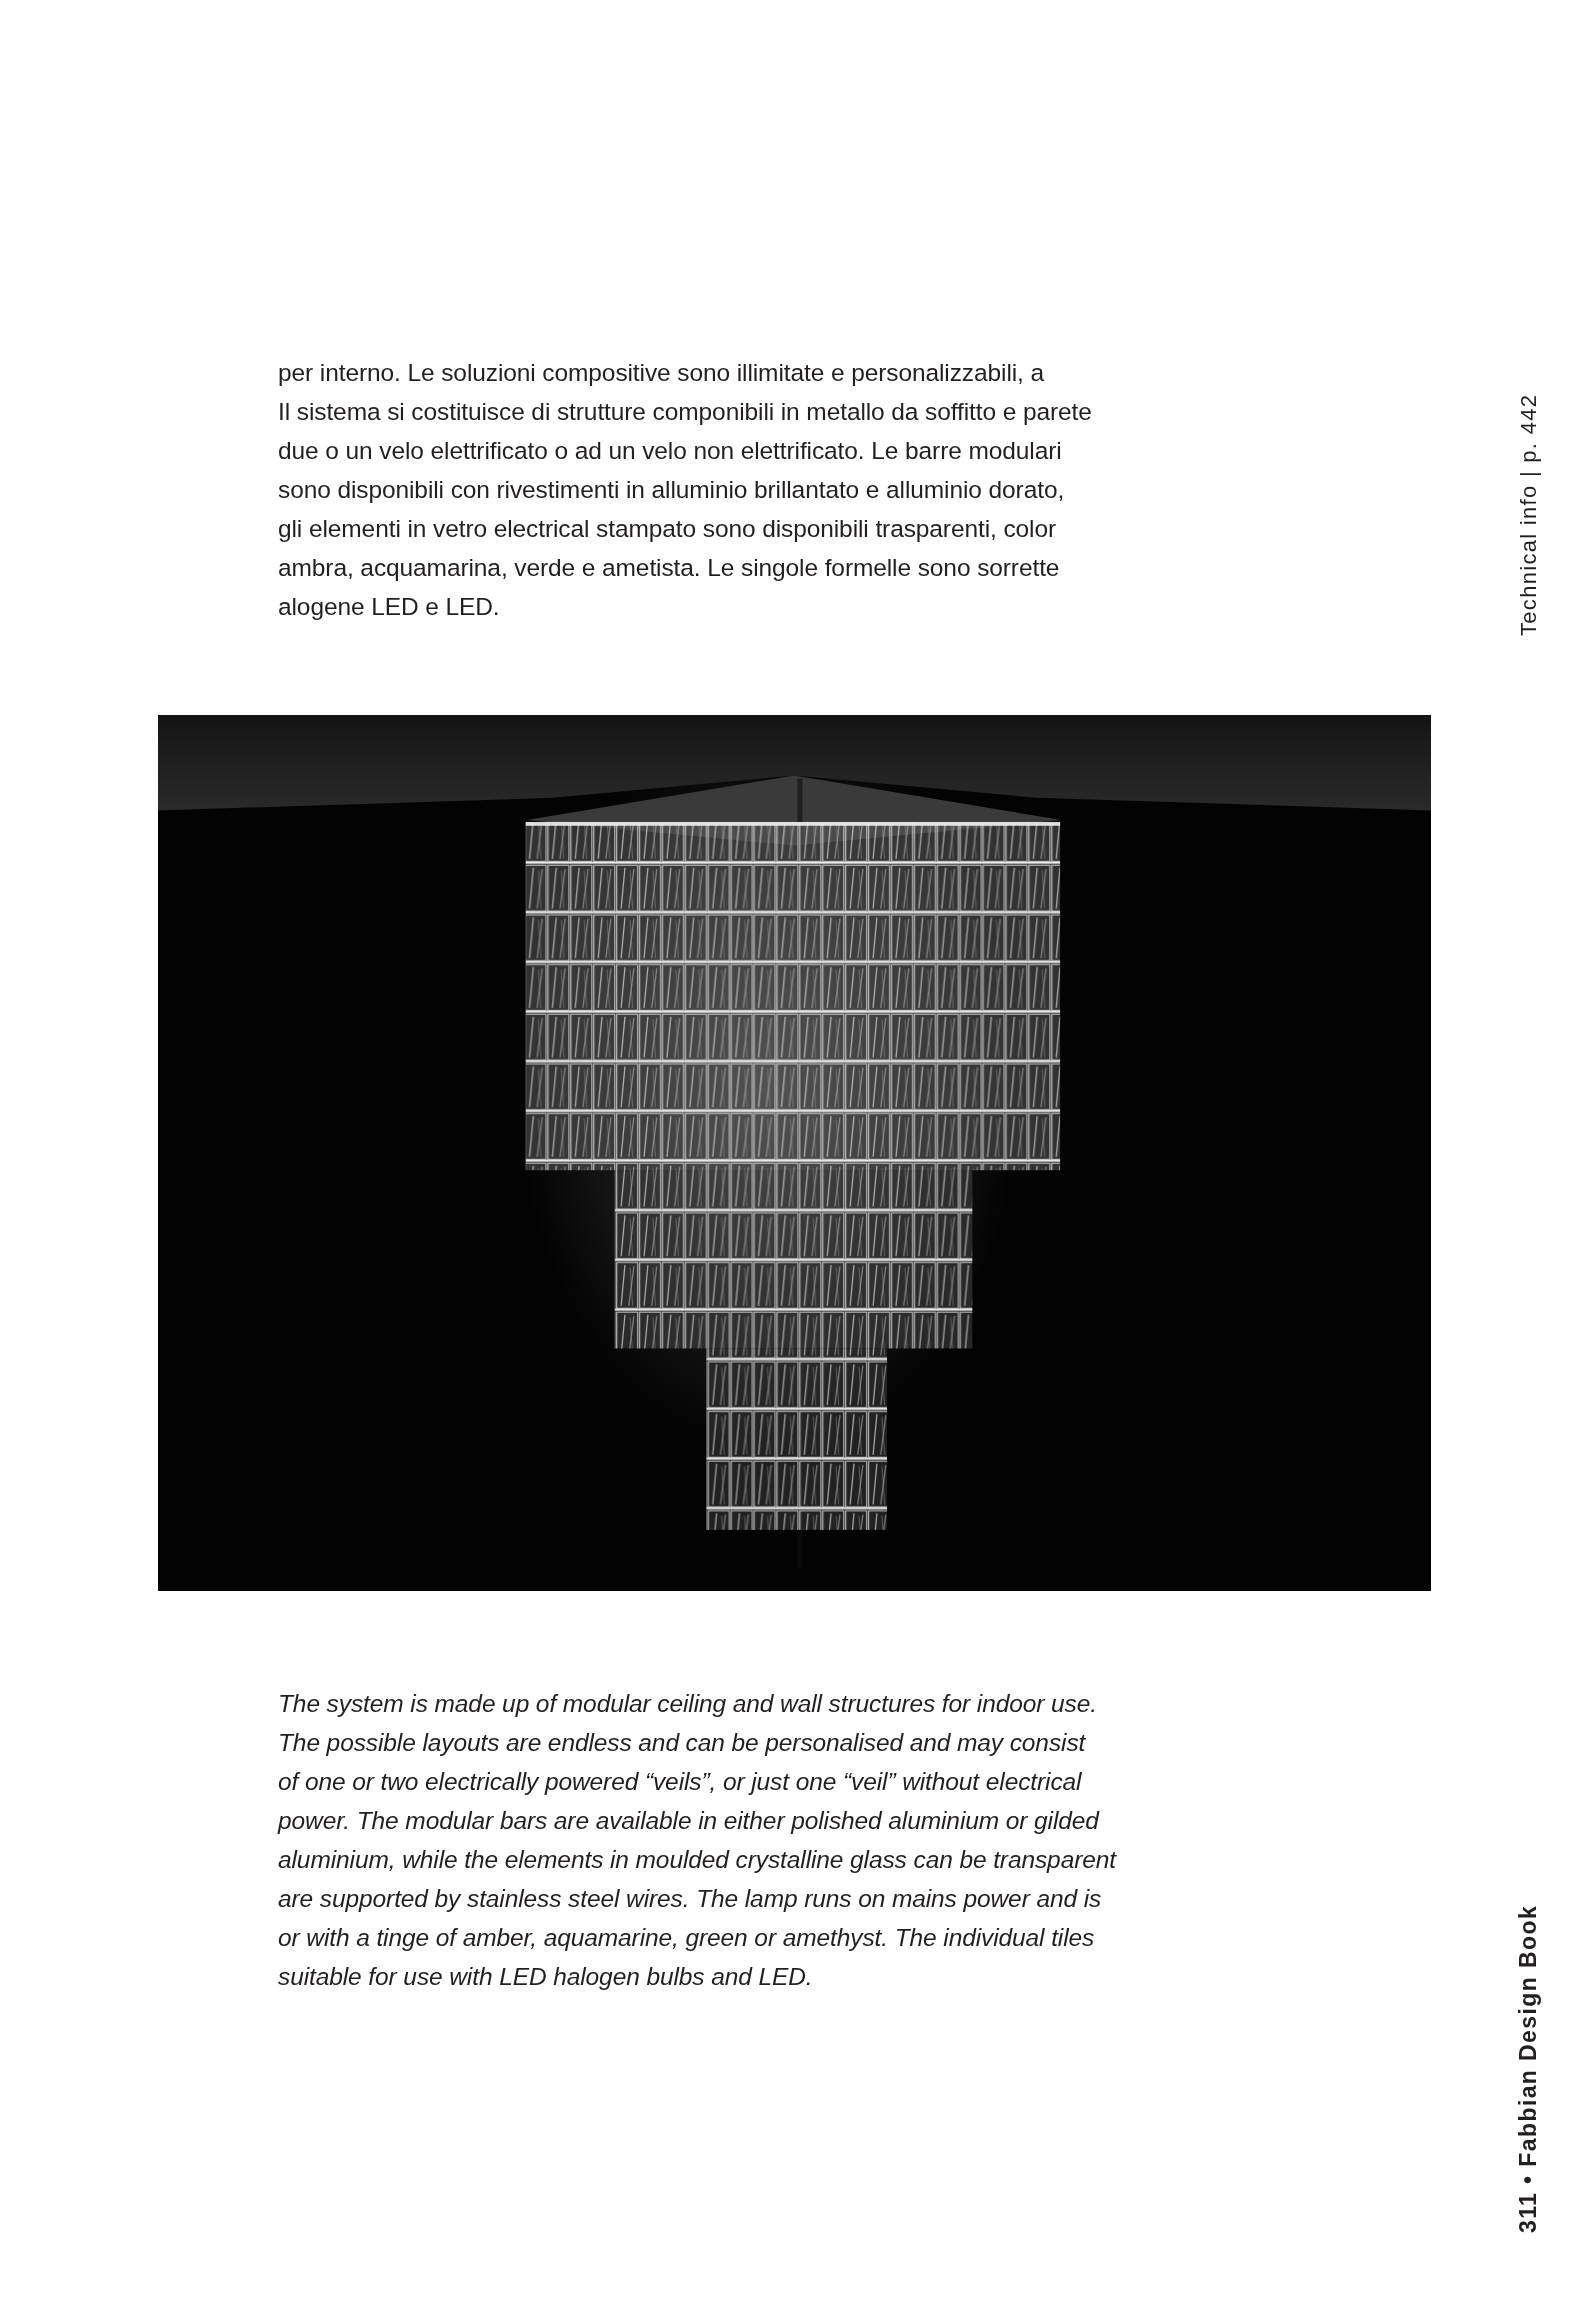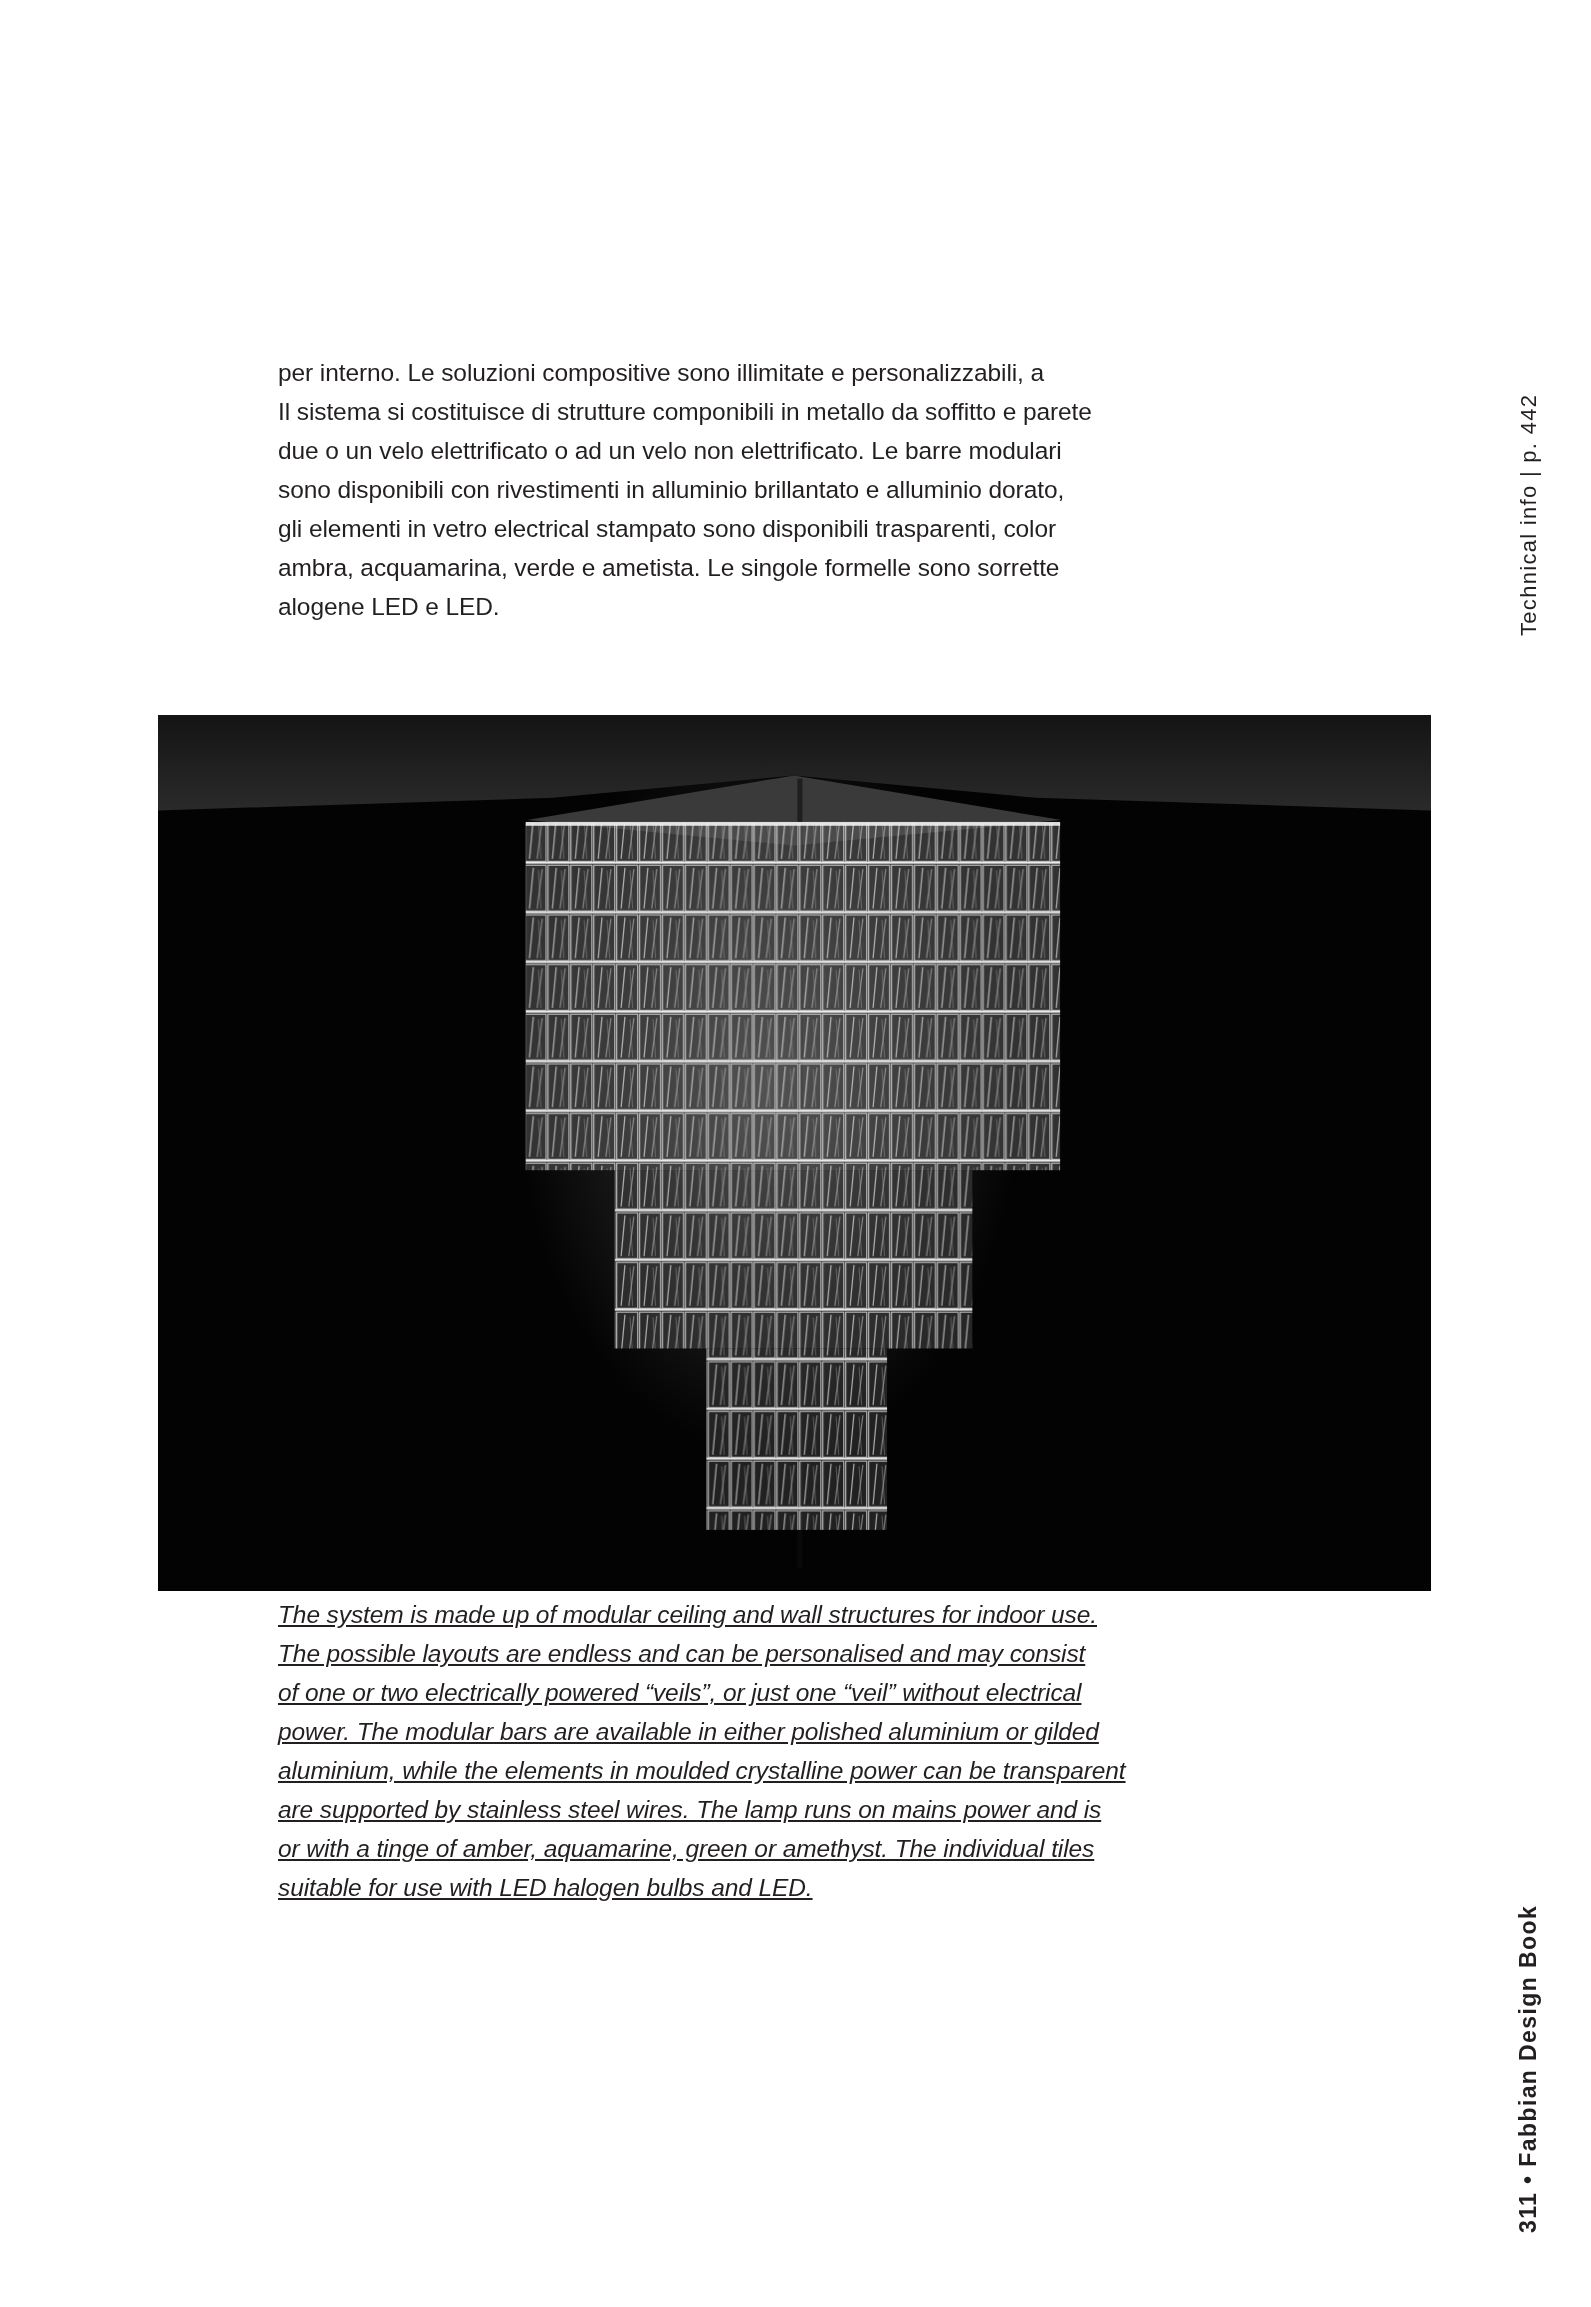--- a/index.html
+++ b/index.html
@@ -1,20 +1,20 @@
 <!DOCTYPE html>
 <html style="font-size:10.2px"><head>
 <meta charset="utf-8">
 <style>
   html, body { margin: 0; padding: 0; background: #ffffff; }
   body { width: 1591px; height: 2307px; position: relative; overflow: hidden; font-family: "Liberation Sans", sans-serif; color: #231f20; }
   .para { position: absolute; left: 278px; width: 904px; font-size: 24.5px; line-height: 39px; letter-spacing: -0.1px; }
   .para .line { display: block; white-space: nowrap; }
   #para-it { top: 353px; }
-  #para-en { top: 1595px; font-style: italic; text-decoration: underline; }
+  #para-en { top: 1684px; font-style: italic; }
   .photo { position: absolute; left: 158px; top: 715px; width: 1273px; height: 876px; background: #030303; overflow: hidden; }
   .photo svg { display: block; width: 100%; height: 100%; }
   .side { position: absolute; white-space: nowrap; transform-origin: left top; transform: rotate(-90deg); font-size: 22px; letter-spacing: 1.3px; color: #231f20; }
   #side-top { left: 1516px; top: 636px; }
   #side-bottom { left: 1515px; top: 2233px; font-weight: bold; letter-spacing: 1.4px; font-size: 23px; }
 </style>
 </head>
 <body>
 
 <div id="para-it" class="para">
@@ -60,21 +60,21 @@
     <rect x="862" y="995" width="284" height="285" fill="url(#tiles)"></rect>
     <rect x="578" y="168" width="840" height="6" fill="#f2f2f2" opacity="0.9"></rect>
   </svg>
 </div>
 
 <div id="para-en" class="para">
   <span class="line">The system is made up of modular ceiling and wall structures for indoor use.</span>
   <span class="line">The possible layouts are endless and can be personalised and may consist</span>
   <span class="line">of one or two electrically powered “veils”, or just one “veil” without electrical</span>
   <span class="line">power. The modular bars are available in either polished aluminium or gilded</span>
-  <span class="line">aluminium, while the elements in moulded crystalline power can be transparent</span>
+  <span class="line">aluminium, while the elements in moulded crystalline glass can be transparent</span>
   <span class="line">are supported by stainless steel wires. The lamp runs on mains power and is</span>
   <span class="line">or with a tinge of amber, aquamarine, green or amethyst. The individual tiles</span>
   <span class="line">suitable for use with LED halogen bulbs and LED.</span>
 </div>
 
 <div id="side-top" class="side">Technical info  |  p. 442</div>
 <div id="side-bottom" class="side">311 • Fabbian Design Book</div>
 
 
 </body></html>

